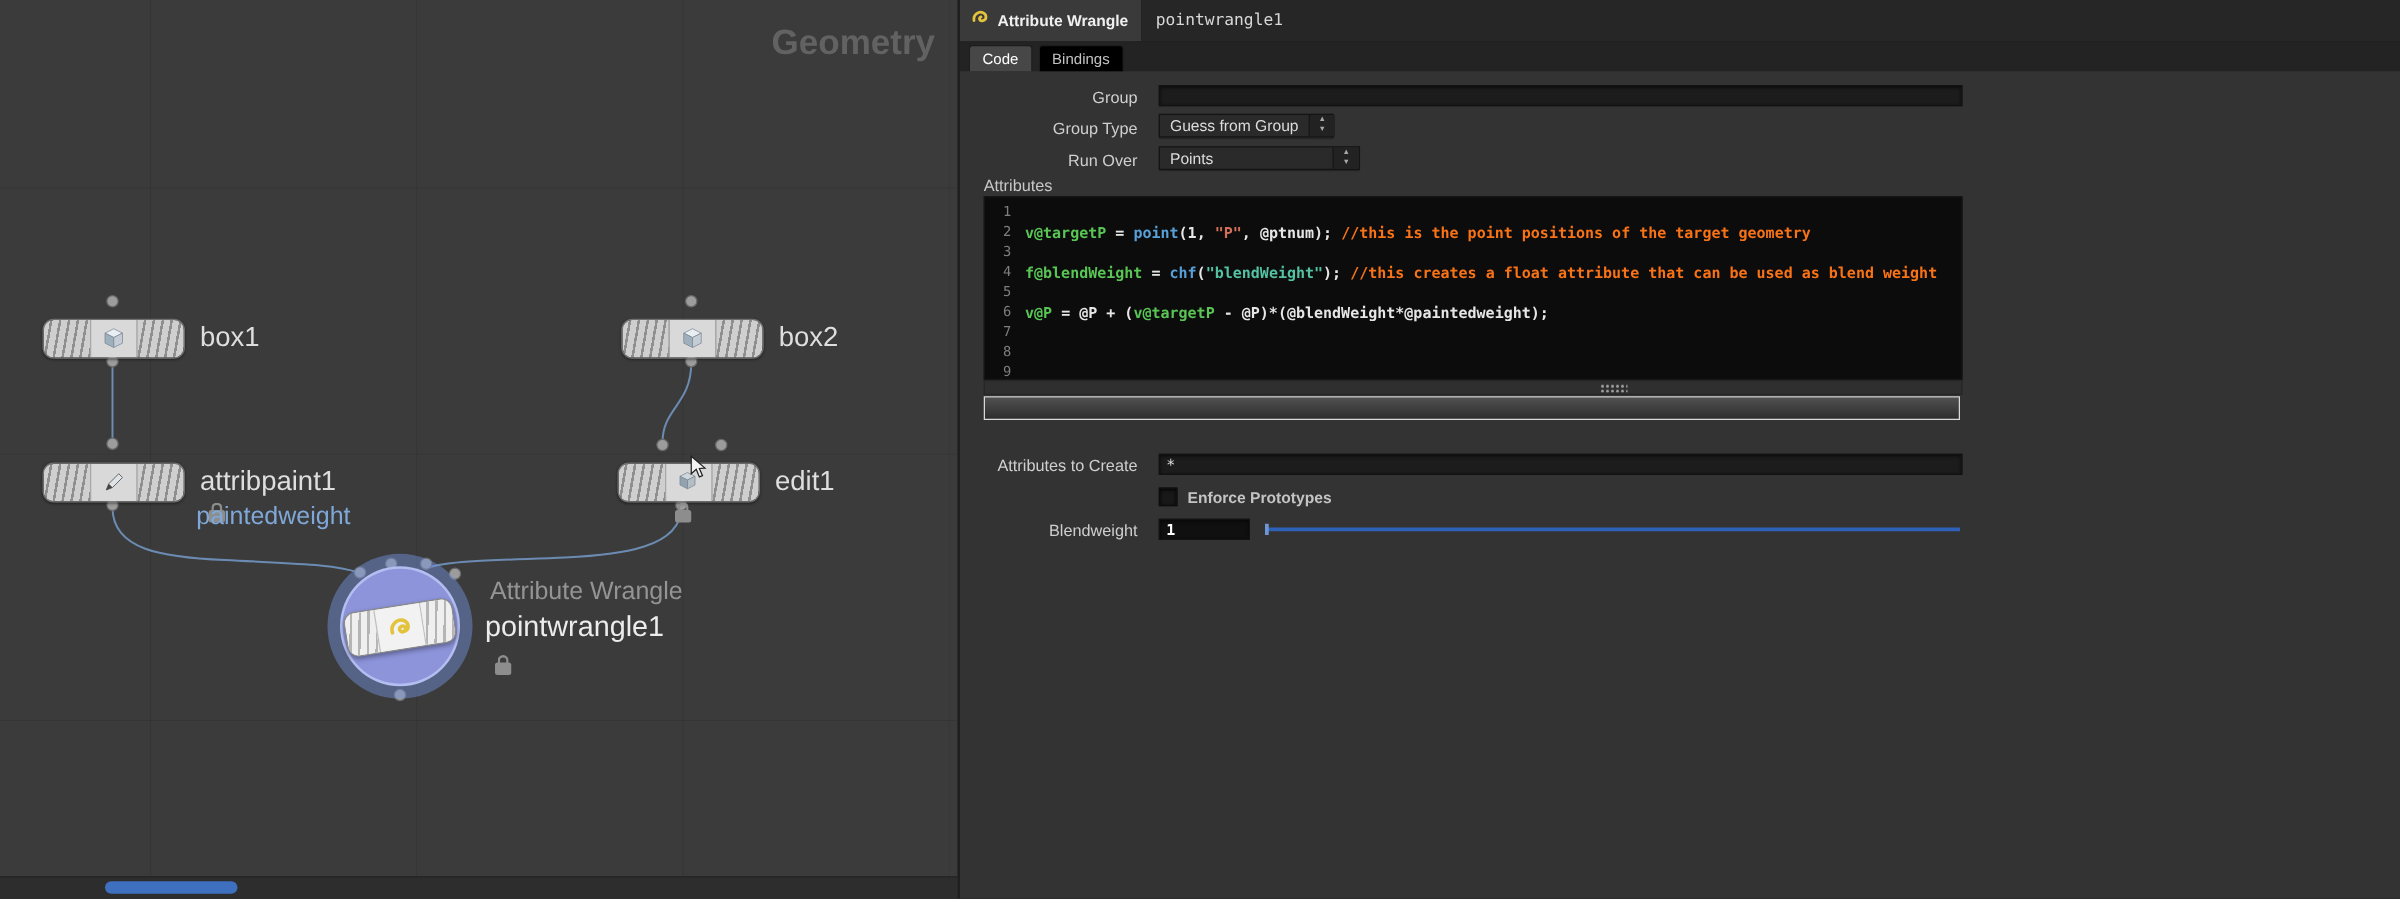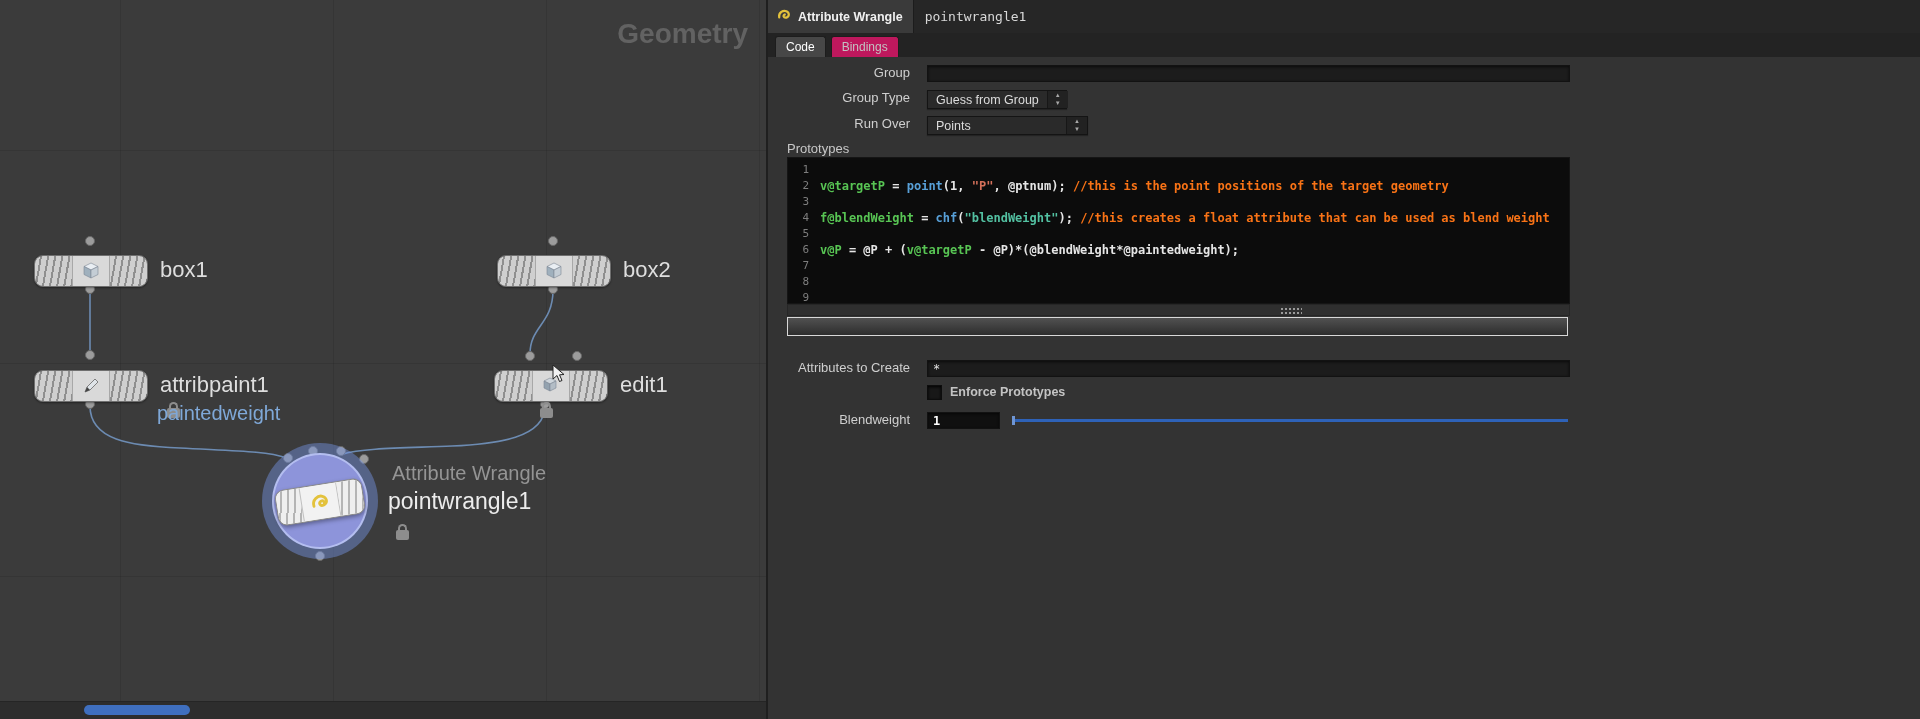--- a/index.html
+++ b/index.html
@@ -39,24 +39,24 @@
   .blue-seg{position:absolute;left:84px;top:3px;width:106px;height:10px;border-radius:5px;background:#3f6fbf;}
 
   
   .param-pane{position:absolute;left:766px;top:0;width:1154px;height:719px;background:#333;border-left:2px solid #1f1f1f;box-sizing:border-box;}
   .ph-header{position:absolute;left:0;top:0;width:100%;height:33px;background:#262626;border-bottom:1px solid #1c1c1c;
     display:flex;align-items:center;}
   .ph-chip{height:33px;display:flex;align-items:center;gap:6px;padding:0 10px 0 8px;background:#3a3a3a;border-right:1px solid #1c1c1c;}
   .ph-chip span.t{font-size:12.5px;font-weight:bold;color:#f0f0f0;}
   .ph-name{margin-left:11px;font-family:"DejaVu Sans Mono",monospace;font-size:13px;color:#d8d8d8;}
   .tabs{position:absolute;left:0;top:33px;width:100%;height:24px;background:#232323;display:flex;align-items:flex-end;padding-left:7px;box-sizing:border-box;}
-  .tab{height:20px;display:flex;align-items:center;padding:0 10px;font-size:12px;color:#c2c2c2;background:#be185d;
+  .tab{height:20px;display:flex;align-items:center;padding:0 10px;font-size:12px;color:#c2c2c2;background:#000000;
     border-radius:3px 3px 0 0;margin-right:5px;border:1px solid #1d1d1d;border-bottom:none;}
   .tab.active{background:#474747;color:#fff;}
-  .prow{position:absolute;left:0;width:100%;height:20px;display:flex;align-items:flex-start;}
+  .prow{position:absolute;left:0;width:100%;height:20px;display:flex;align-items:flex-end;}
   .plabel{width:142px;text-align:right;padding-right:17px;font-size:13px;color:#cfcfcf;flex:none;}
   .tfield{background:#1c1c1c;border:1px solid #121212;box-shadow:inset 0 1px 3px rgba(0,0,0,.65);height:17px;
     color:#e2e2e2;font-family:"DejaVu Sans Mono",monospace;font-size:12px;padding:0 5px;display:flex;align-items:center;box-sizing:border-box;}
   .f-group{width:643px;}
   .dropdown{background:#2a2a2a;border:1px solid #141414;height:19px;display:flex;align-items:stretch;color:#dcdcdc;
     font-size:12.5px;box-sizing:border-box;box-shadow:0 1px 1px rgba(0,0,0,.3);}
   .dd-text{padding:0 8px;display:flex;align-items:center;flex:1;white-space:nowrap;}
   .dd-arrows{width:20px;border-left:1px solid #171717;background:#222;display:flex;flex-direction:column;
     align-items:center;justify-content:center;color:#a8a8a8;font-size:6px;line-height:1.2;flex:none;}
   .vex-label{position:absolute;left:19px;top:141px;font-size:13px;color:#c8c8c8;}
@@ -230,21 +230,21 @@
       <div class="plabel">Run Over</div>
       <div class="dropdown" style="width:161px">
         <div class="dd-text">Points</div>
         <div class="dd-arrows">
             <span>▲</span>
             <span>▼</span>
           </div>
       </div>
     </div>
 
-    <div class="vex-label">Prototypes</div>
+    <div class="vex-label">Attributes</div>
     <div class="editor">
       <div class="gutter">
           <div class="gnum">1</div>
           <div class="gnum">2</div>
           <div class="gnum">3</div>
           <div class="gnum">4</div>
           <div class="gnum">5</div>
           <div class="gnum">6</div>
           <div class="gnum">7</div>
           <div class="gnum">8</div>

